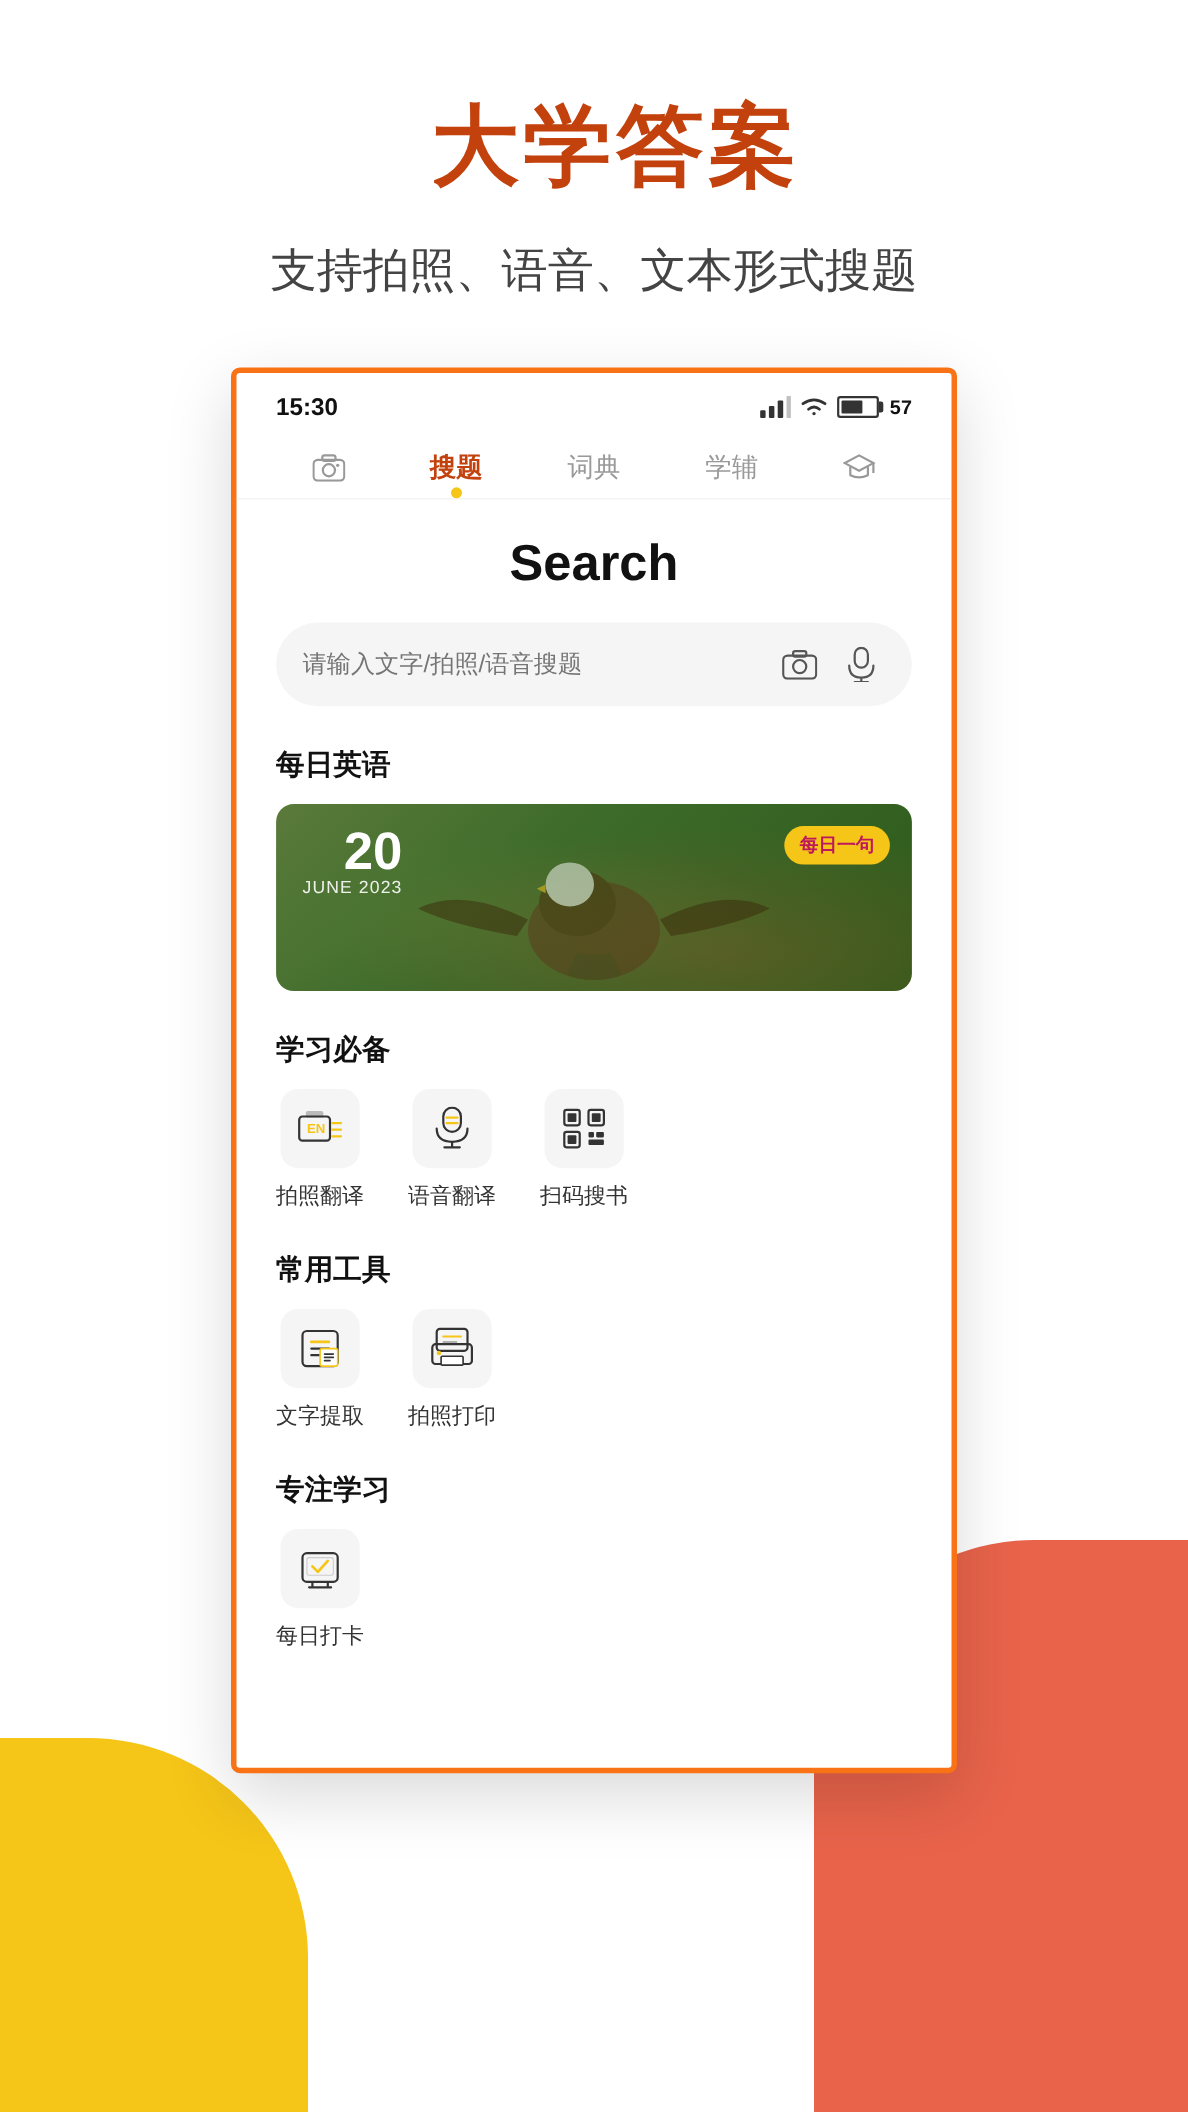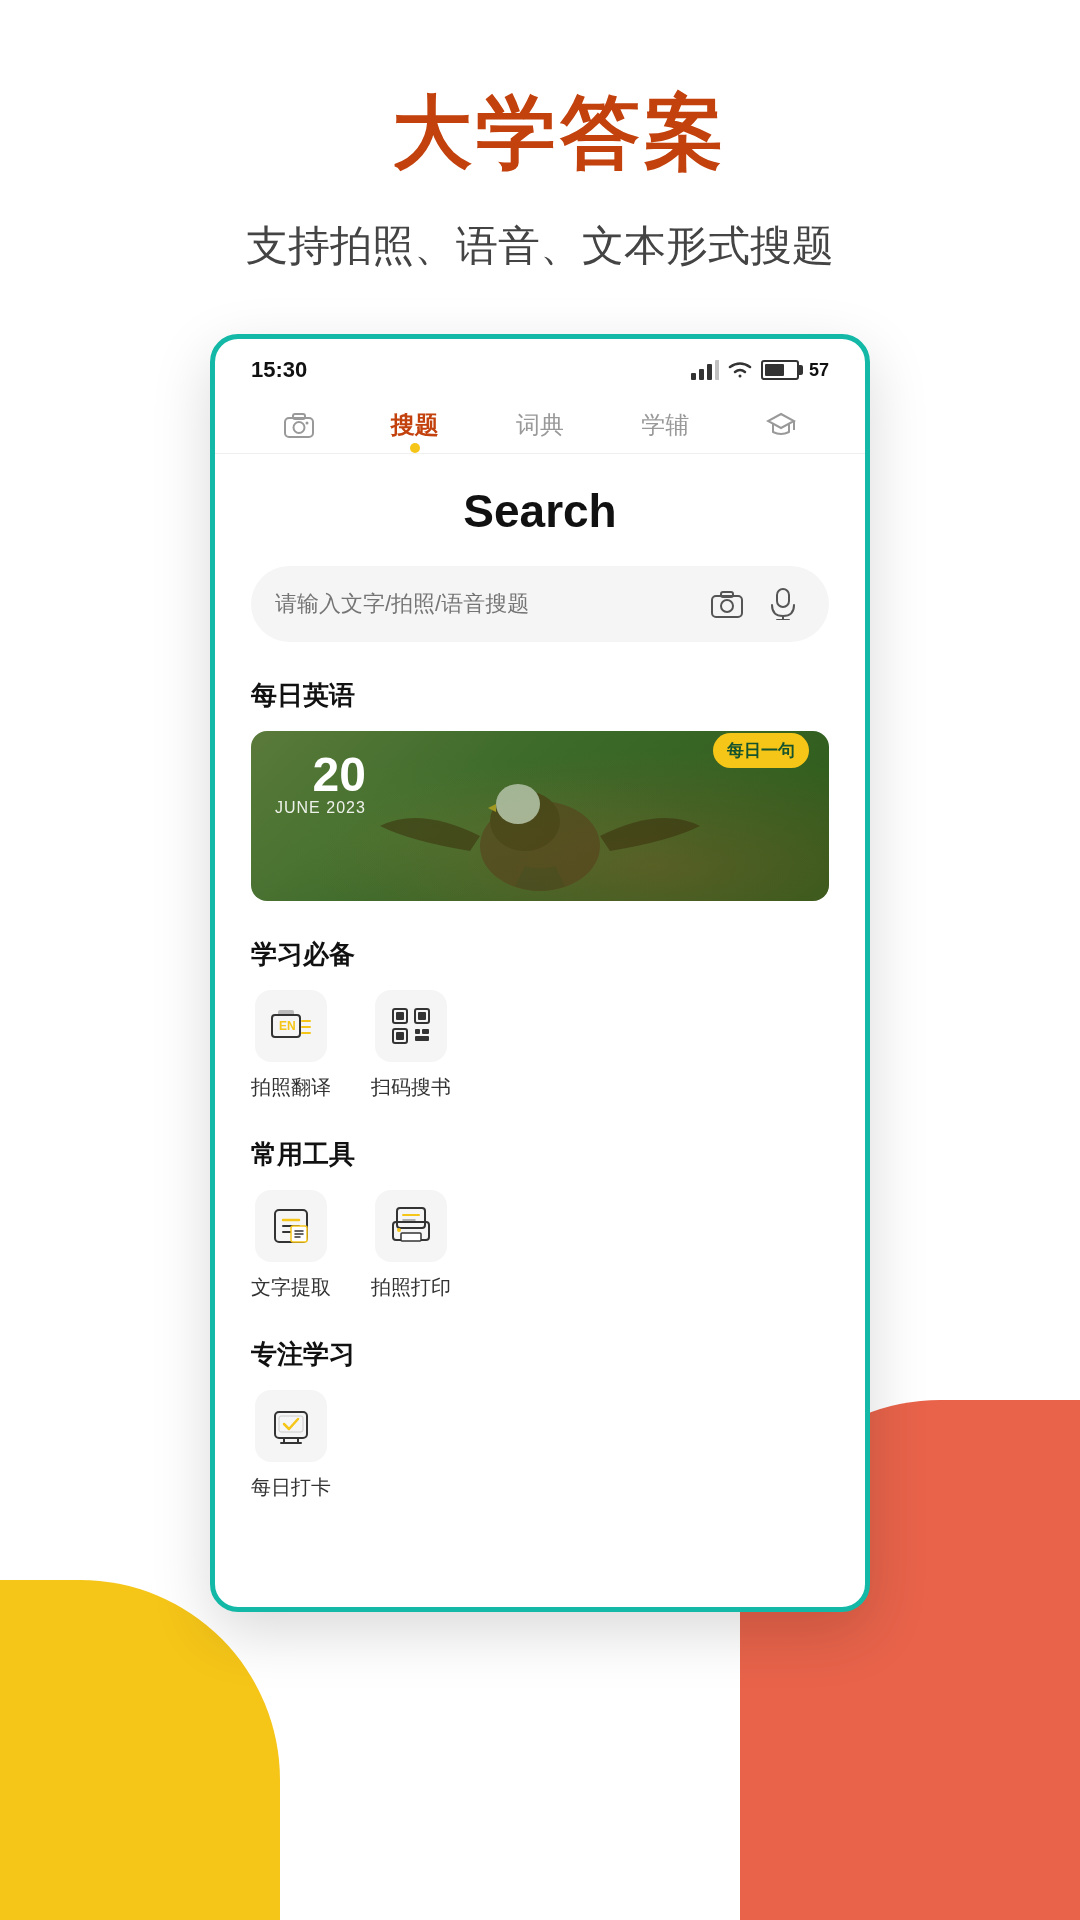--- a/index.html
+++ b/index.html
@@ -59,22 +59,22 @@
       color: #444;
       margin-bottom: 60px;
       font-weight: 400;
     }
 
     
     .phone-mockup {
       width: 660px;
       min-height: 1100px;
       background: #fff;
-      border-radius: 28px;
-      border: 5px solid #14b8a6;
+      border-radius: 8px;
+      border: 5px solid #f97316;
       box-shadow: 0 20px 60px rgba(0,0,0,0.15);
       overflow: hidden;
       position: relative;
       padding-bottom: 40px;
     }
 
     
     .status-bar {
       display: flex;
       justify-content: space-between;
@@ -230,24 +230,24 @@
       line-height: 1;
       text-align: right;
     }
     .banner-month {
       font-size: 16px;
       opacity: 0.9;
       letter-spacing: 1px;
     }
     .banner-tag {
       position: absolute;
-      top: 2px;
+      top: 20px;
       right: 20px;
       background: #F5C518;
-      color: #14532d;
+      color: #be185d;
       font-size: 17px;
       font-weight: 600;
       padding: 6px 14px;
       border-radius: 20px;
     }
     
     .banner-forest {
       position: absolute;
       inset: 0;
       background: 
@@ -418,20 +418,33 @@
                 <rect x="8" y="3" width="16" height="6" rx="2" fill="#333" opacity="0.3"></rect>
                 <text x="9" y="23" font-size="12" font-weight="bold" fill="#F5C518" font-family="Arial">EN</text>
                 <line x1="32" y1="14" x2="40" y2="14" stroke="#F5C518" stroke-width="2" stroke-linecap="round"></line>
                 <line x1="32" y1="20" x2="40" y2="20" stroke="#F5C518" stroke-width="2" stroke-linecap="round"></line>
                 <line x1="32" y1="26" x2="40" y2="26" stroke="#F5C518" stroke-width="2" stroke-linecap="round"></line>
               </svg>
             </div>
             <span class="tool-label">拍照翻译</span>
           </div>
 
+          <div class="tool-item">
+            <div class="tool-icon-box">
+              <svg width="36" height="40" viewBox="0 0 36 40">
+                <rect x="10" y="1" width="16" height="22" rx="8" stroke="#333" stroke-width="2" fill="none"></rect>
+                <path d="M4 20 Q4 32 18 32 Q32 32 32 20" stroke="#333" stroke-width="2" fill="none" stroke-linecap="round"></path>
+                <line x1="18" y1="32" x2="18" y2="37" stroke="#333" stroke-width="2"></line>
+                <line x1="11" y1="37" x2="25" y2="37" stroke="#333" stroke-width="2" stroke-linecap="round"></line>
+                <line x1="13" y1="10" x2="23" y2="10" stroke="#F5C518" stroke-width="2" stroke-linecap="round"></line>
+                <line x1="13" y1="15" x2="23" y2="15" stroke="#F5C518" stroke-width="2" stroke-linecap="round"></line>
+              </svg>
+            </div>
+            <span class="tool-label">语音翻译</span>
+          </div>
 
           <div class="tool-item">
             <div class="tool-icon-box">
               <svg width="40" height="38" viewBox="0 0 40 38">
 
                 <rect x="2" y="2" width="14" height="14" rx="2" stroke="#333" stroke-width="2" fill="none"></rect>
                 <rect x="5" y="5" width="8" height="8" fill="#333" rx="1"></rect>
                 <rect x="24" y="2" width="14" height="14" rx="2" stroke="#333" stroke-width="2" fill="none"></rect>
                 <rect x="27" y="5" width="8" height="8" fill="#333" rx="1"></rect>
                 <rect x="2" y="22" width="14" height="14" rx="2" stroke="#333" stroke-width="2" fill="none"></rect>

